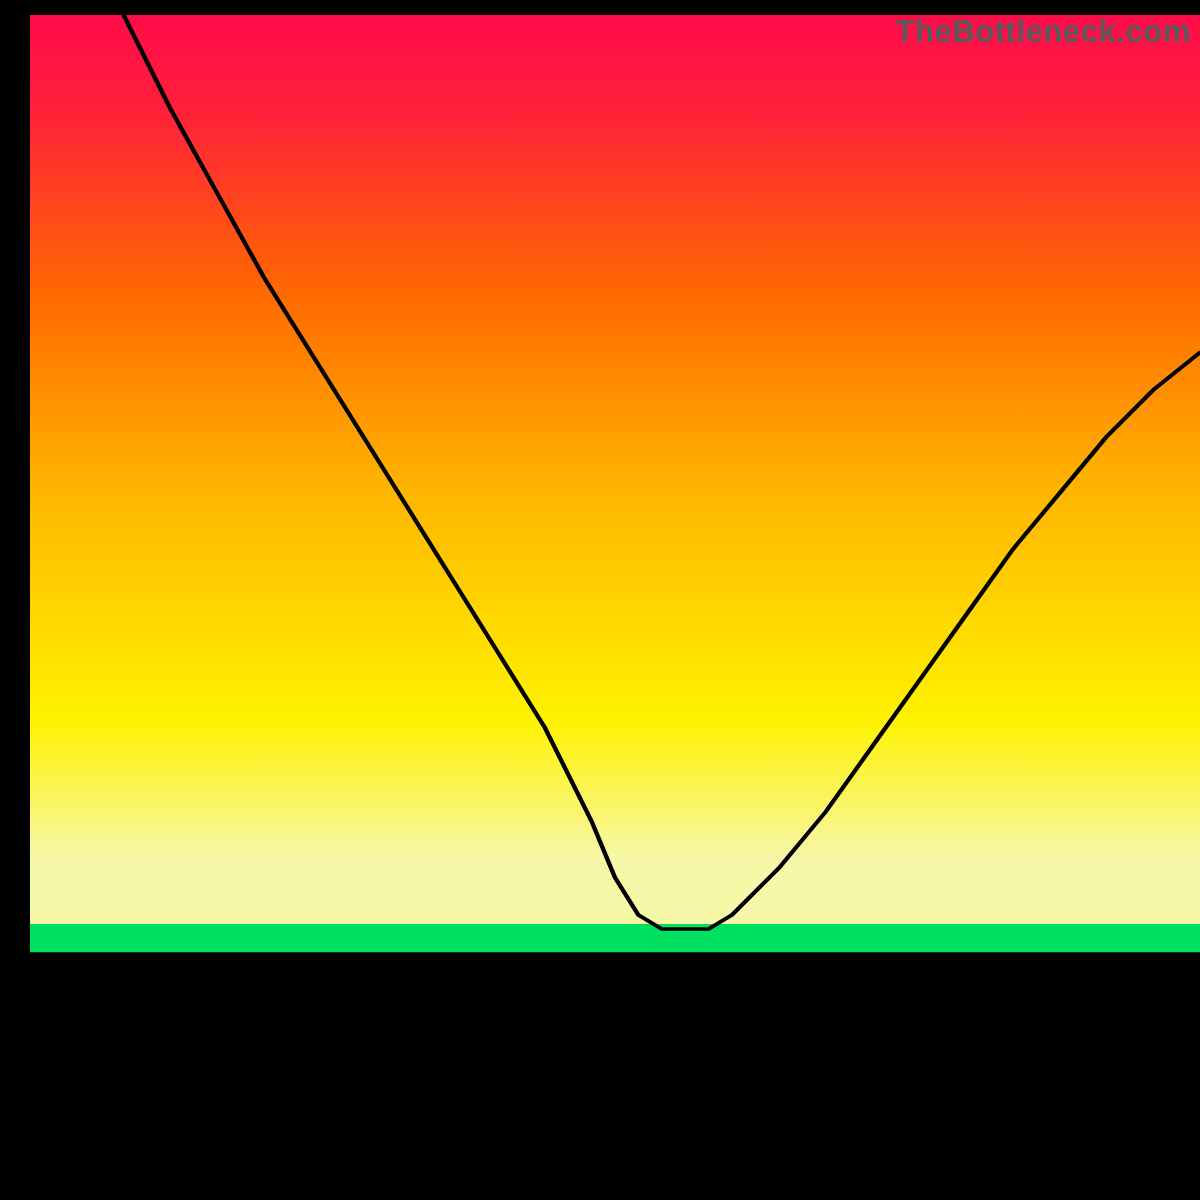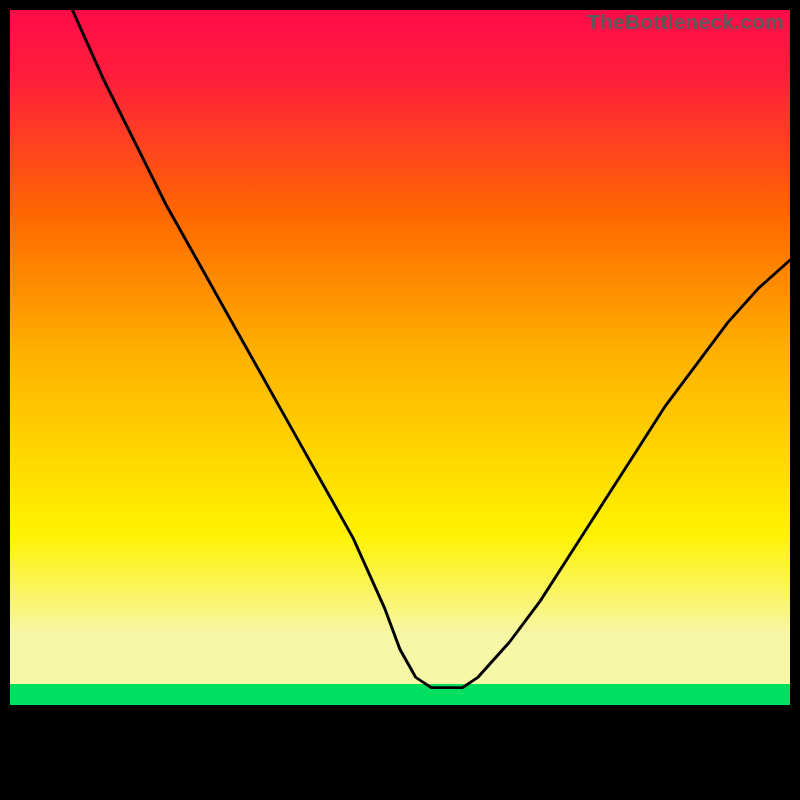--- a/index.html
+++ b/index.html
@@ -15,23 +15,23 @@
     position: absolute;
     top: 0;
     left: 0;
     width: 800px;
     height: 800px;
     background: #000;
   }
   .plot-area {
     position: absolute;
     top: 10px;
-    left: 10px;
+    left: 20px;
     width: 780px;
-    height: 695px;
+    height: 625px;
     overflow: hidden;
   }
   .gradient-bg {
     position: absolute;
     inset: 0;
     
     background:
       linear-gradient(
         to top,
         #00e060 0%,

